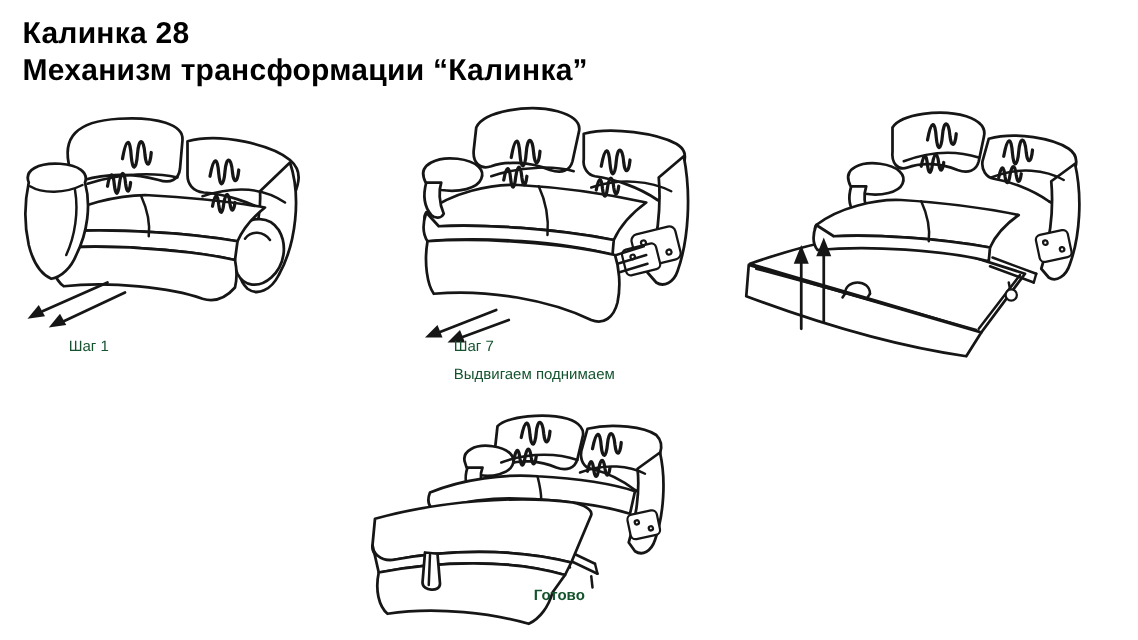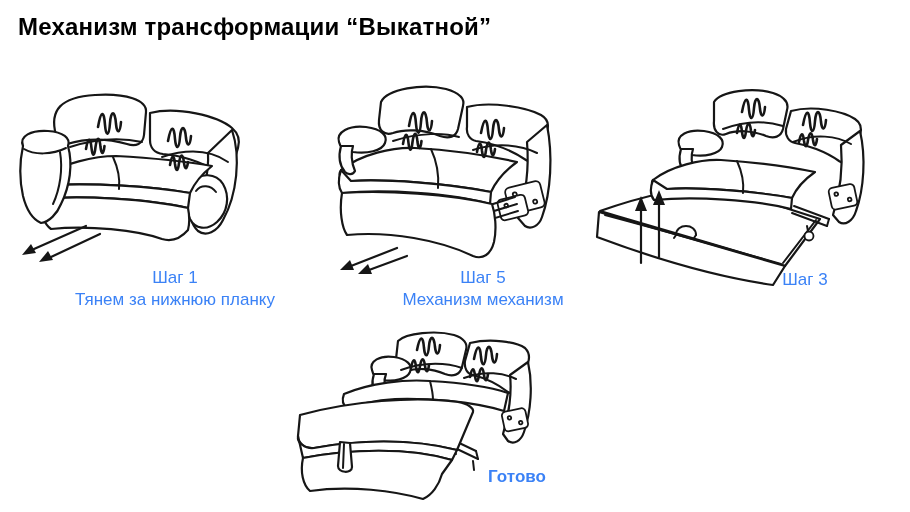--- a/index.html
+++ b/index.html
@@ -8,41 +8,42 @@
     font-family:"Liberation Sans", sans-serif; color:#0d0d0d; overflow:hidden;
   }
   .title {
     position:absolute; left:18px; top:12px;
     font-size:24px; font-weight:700; line-height:30px; color:#000;
     letter-spacing:0.2px; white-space:nowrap;
   }
   .fig { position:absolute; }
   .fig svg { display:block; }
   .caption {
-    position:absolute; text-align:center;
-    font-size:17px; line-height:21.5px; color:#3b82f6;
+    position:absolute; 
+    font-size:12px; line-height:21.5px; color:#14532d;
   }
   .cap1 { left:55px;  top:267px; width:240px; }
   .cap2 { left:363px; top:267px; width:240px; }
   .cap3 { left:700px; top:269px; width:210px; }
   .cap4 { left:427px; top:466px; width:180px;font-weight:bold; }
   .ink-line { fill:none; stroke:#161616; stroke-width:2; stroke-linecap:round; stroke-linejoin:round; }
   .ink-shape { fill:#ffffff; stroke:#161616; stroke-width:2.2; stroke-linecap:round; stroke-linejoin:round; }
   .squig { fill:none; stroke:#161616; stroke-width:2.6; stroke-linecap:round; stroke-linejoin:round; }
   .arrow-line { fill:none; stroke:#161616; stroke-width:2.2; stroke-linecap:round; }
   .arrow-head { fill:#161616; stroke:none; }
   .hw { fill:#ffffff; stroke:#161616; stroke-width:1.8; }
 </style>
 </head>
 <body>
 
 <div class="page">
 
   <div class="title">
-    <div>Механизм трансформации “Выкатной”</div>
+    <div>Калинка 28</div>
+    <div>Механизм трансформации “Калинка”</div>
   </div>
 
   <div class="fig" style="left:0px; top:85px; width:260px; height:195px;">
     <svg width="260" height="195" viewBox="0 0 260 195">
       <g>
         <path class="ink-shape" d="M56,50 C49,25 61,12 95,10 C126,8 147,15 146,27 L144,50 C143,59 136,62 127,59 C106,53 84,54 67,59 C59,62 57,57 56,50 Z"></path>
         <path class="ink-shape" d="M150,28 C177,21 218,31 232,43 C239,49 240,56 238,63 L232,83 C230,90 223,91 217,87 C201,76 178,70 163,69 C154,68 150,62 150,55 Z"></path>
         <path class="ink-shape" d="M232,45 C241,72 237,110 223,135 C217,147 206,152 198,146 C191,139 190,131 194,124 C204,107 209,87 208,68 Z"></path>
         <path class="ink-shape" d="M192,98 C200,87 216,88 223,99 C230,111 228,127 217,137 C207,146 195,144 190,134 C185,123 186,107 192,98 Z"></path>
         <path class="ink-shape" d="M40,93 C62,78 96,71 116,71 C152,73 189,77 212,81 C202,89 194,99 190,108 C151,101 93,98 52,100 C43,100 38,97 40,93 Z"></path>
@@ -205,26 +206,24 @@
           <path class="squig" d="M131,38 c2,-10 4,-10 5,-1 c1,7 3,7 4,-1 c1.5,-9 4,-9 5,0 c1,7 3,7 4,-1"></path>
           <path class="squig" d="M194,29 c3,-15 6,-15 7,-2 c1,10 4,10 5,-2 c1,-11 5,-11 6,1 c1,9 4,9 5,-2"></path>
           <path class="squig" d="M190,47 c2,-10 4,-10 5,-1 c1,7 3,7 4,-1 c1.5,-9 4,-9 5,0 c1,7 3,7 4,-1"></path>
         </g>
       </g>
     </svg>
   </div>
 
   <div class="caption cap1">
     <div>Шаг 1</div>
-    <div>Тянем за нижнюю планку</div>
   </div>
   <div class="caption cap2">
-    <div>Шаг 5</div>
-    <div>Механизм механизм</div>
+    <div>Шаг 7</div>
+    <div>Выдвигаем поднимаем</div>
   </div>
   <div class="caption cap3">
-    <div>Шаг 3</div>
   </div>
   <div class="caption cap4">
     <div>Готово</div>
   </div>
 
 </div>
 
 </body></html>

